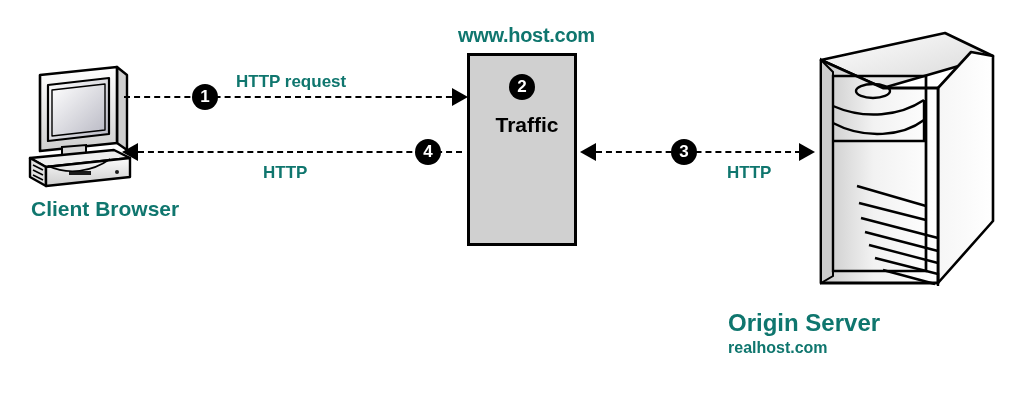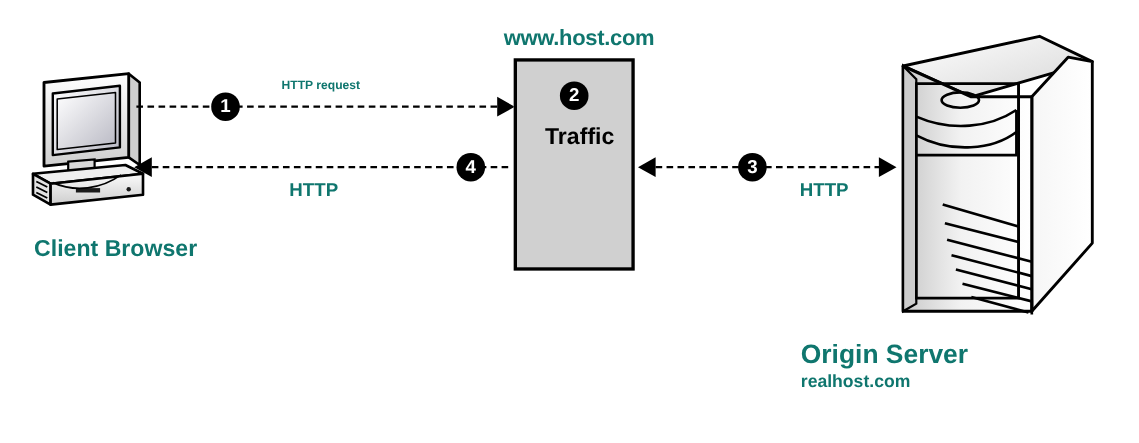--- a/index.html
+++ b/index.html
@@ -18,24 +18,24 @@
 
   
   .label {
     position: absolute;
     color: #0f766e;
     font-weight: bold;
     white-space: nowrap;
     line-height: 1;
   }
   .lbl-host     { left: 458px; top: 25px;  font-size: 20px; letter-spacing: -0.3px; }
-  .lbl-client   { left: 31px;  top: 216px; font-size: 21px; }
+  .lbl-client   { left: 31px;  top: 198px; font-size: 21px; }
   .lbl-origin   { left: 728px; top: 311px; font-size: 24px; }
   .lbl-realhost { left: 728px; top: 340px; font-size: 16px; }
-  .lbl-req      { left: 256px; top: 73px;  font-size: 11px; text-align: center; }
+  .lbl-req      { left: 236px; top: 73px;  font-size: 17px; text-align: center; }
   .lbl-http-l   { left: 263px; top: 164px; font-size: 17px; }
   .lbl-http-r   { left: 727px; top: 164px; font-size: 17px; }
 
   
   .ts-box {
     position: absolute;
     left: 467px;
     top: 53px;
     width: 110px;
     height: 193px;

